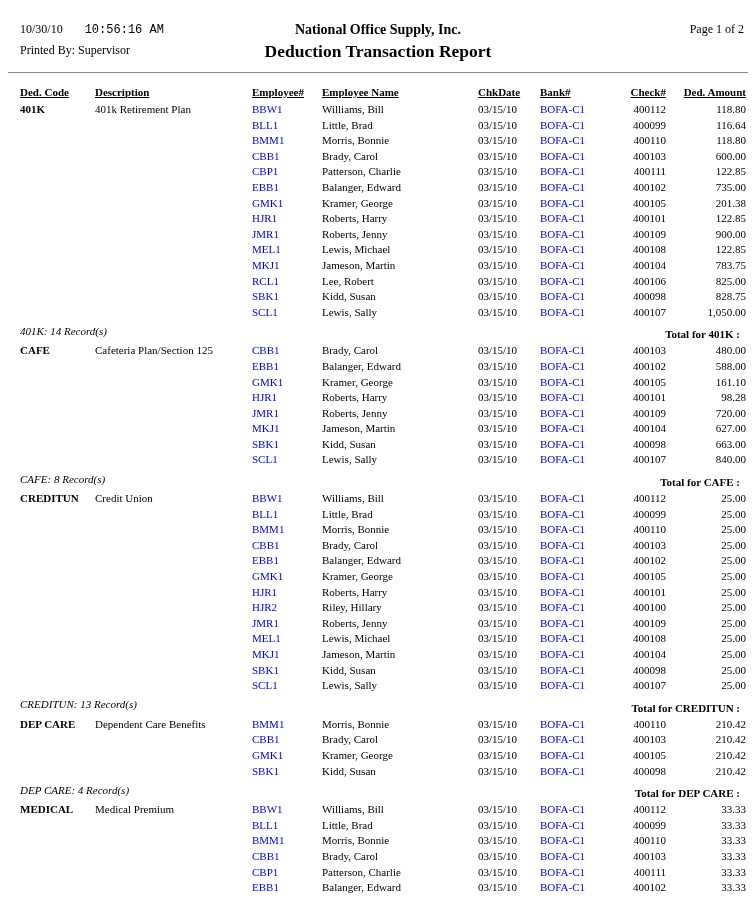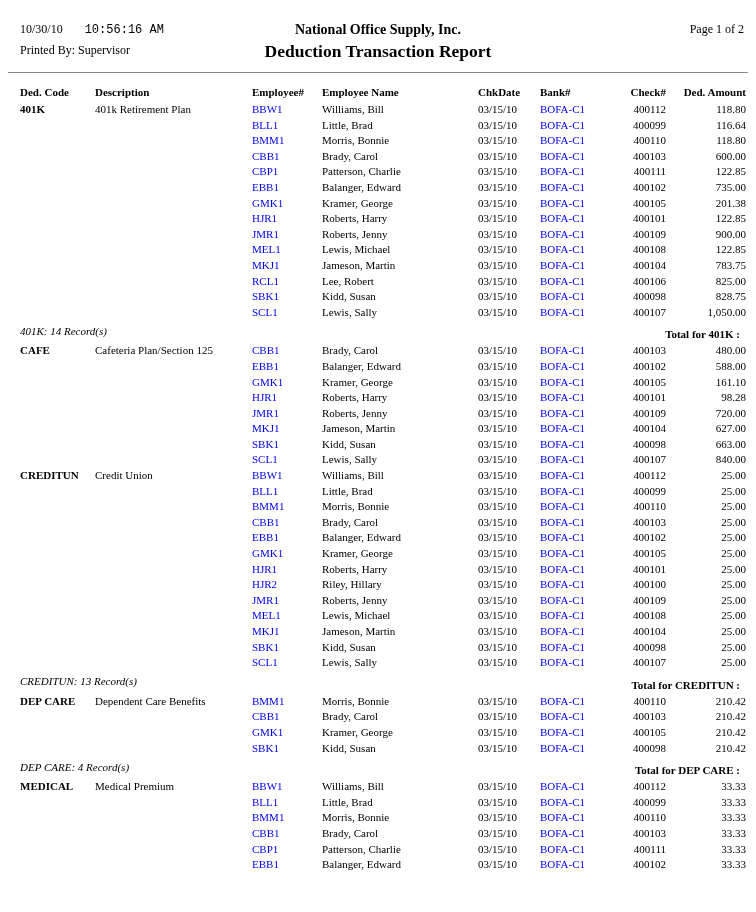--- a/index.html
+++ b/index.html
@@ -23,21 +23,21 @@
   .hdr-right { position:absolute; right:12px; top:22px; font-size:12px; }
   .hdr-rule { margin:0 8px; border-bottom:1px solid #888; height:0; }
 
   
   .grid-row {
     display:grid;
     grid-template-columns:75px 157px 70px 156px 62px 86px 40px 80px;
     padding-left:20px;
   }
   .col-headers { margin-top:13px; font-weight:bold; font-size:11px; }
-  .col-headers span { white-space:nowrap; }
+  .col-headers span { text-decoration:underline; white-space:nowrap; }
   .col-headers .r { text-align:right; }
 
   #report-body { margin-top:4px; }
   .row { font-size:11px; line-height:15.6px; height:15.6px; }
   .cell { white-space:nowrap; overflow:visible; }
   .cell.bold { font-weight:bold; }
   .cell.right { text-align:right; }
   .cell.link { color:#0000EE; }
 
   .footer-row {
@@ -306,20 +306,25 @@
       <div class="grid-row row">
         <div class="cell bold"></div>
         <div class="cell "></div>
         <div class="cell link" style="color: rgb(0, 0, 238);">SCL1</div>
         <div class="cell ">Lewis, Sally</div>
         <div class="cell ">03/15/10</div>
         <div class="cell link" style="color: rgb(0, 0, 238);">BOFA-C1</div>
         <div class="cell right">400107</div>
         <div class="cell right">840.00</div>
       </div>
+      <div class="footer-row">
+        <div class="f-left">CAFE: 8 Record(s)</div>
+        <div class="f-label">Total for CAFE :</div>
+        <div class="f-amount">4,177.38</div>
+      </div>
       <div class="grid-row row">
         <div class="cell bold">CREDITUN</div>
         <div class="cell ">Credit Union</div>
         <div class="cell link" style="color: rgb(0, 0, 238);">BBW1</div>
         <div class="cell ">Williams, Bill</div>
         <div class="cell ">03/15/10</div>
         <div class="cell link" style="color: rgb(0, 0, 238);">BOFA-C1</div>
         <div class="cell right">400112</div>
         <div class="cell right">25.00</div>
       </div>

